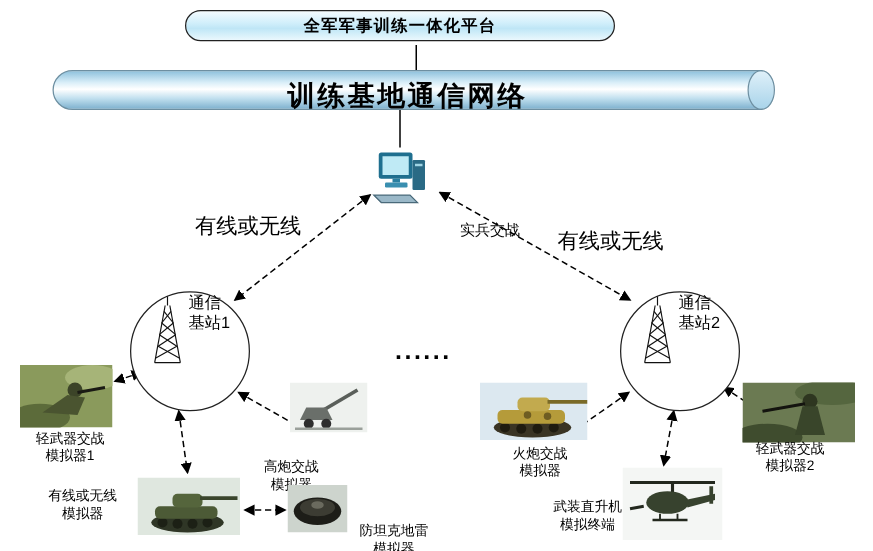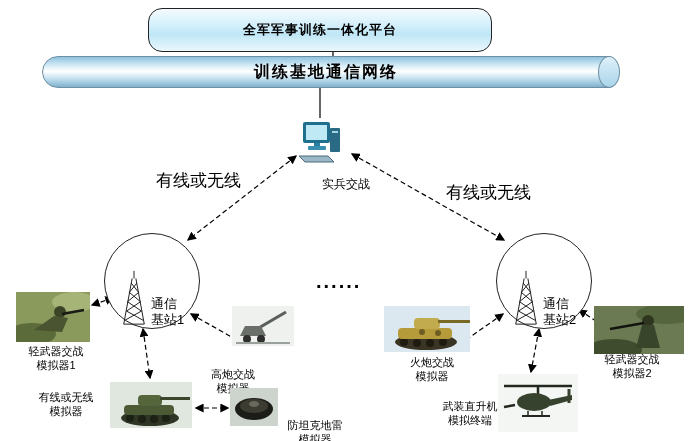--- a/index.html
+++ b/index.html
@@ -1,50 +1,50 @@
 <!DOCTYPE html>
 <html><head>
 <meta charset="utf-8">
 <style>
   * { margin:0; padding:0; box-sizing:border-box; }
   body { background:#ffffff; font-family:"Liberation Sans","DejaVu Sans",sans-serif; color:#000; }
   .canvas { position:relative; width:698px; height:441px; background:#fff; overflow:hidden; }
   .abs { position:absolute; }
 
   .platform-box {
-    left:148px; top:8px; width:344px; height:44px;
+    left:148px; top:8px; width:344px; height:25px;
     border:1px solid #222; border-radius:14px;
     background:linear-gradient(180deg,#f4fbfe 0%,#d2effb 40%,#bfe6f6 60%,#eaf8fd 100%);
     display:flex; align-items:center; justify-content:center;
     font-size:13px; font-weight:bold; letter-spacing:1px;
   }
 
   .pipe {
     left:42px; top:56px; width:568px; height:32px;
     border:1px solid #6d8fa1;
     border-radius:16px 0 0 16px;
     background:linear-gradient(180deg,#8fc2dd 0%,#d9eef8 30%,#ffffff 48%,#c2e0ef 72%,#7fb2cf 100%);
   }
   .pipe-end {
     position:absolute; right:-11px; top:-1px; width:22px; height:32px;
     border:1px solid #6d8fa1; border-radius:50%;
     background:linear-gradient(180deg,#dff0f9 0%,#a9d4ea 100%);
   }
   .pipe-label {
     position:absolute; left:0; right:0; top:5px; text-align:center;
-    font-size:16px; font-weight:bold; letter-spacing:2px;
+    font-size:22px; font-weight:bold; letter-spacing:2px;
   }
 
   .station {
     width:96px; height:96px; border:1px solid #222; border-radius:50%;
-    background:#fff; display:flex; align-items:flex-end; justify-content:center; gap:3px;
+    background:#fff; display:flex; align-items:flex-start; justify-content:center; gap:3px;
   }
   .station-label { font-size:13px; line-height:1.25; text-align:left; }
 
-  .sys-label { width:140px; text-align:center; font-size:12px; line-height:1.35; }
+  .sys-label { width:140px; text-align:right; font-size:12px; line-height:1.35; }
   .link-label { font-size:17px; }
   .ellipsis { font-size:20px; font-weight:bold; letter-spacing:2px; }
 
   .sim-label { text-align:center; font-size:11px; line-height:1.3; }
 
   svg.overlay { position:absolute; left:0; top:0; pointer-events:none; }
   .img-box { display:block; }
 </style>
 </head>
 <body>
@@ -218,21 +218,21 @@
       <circle cx="33" cy="37" r="4" fill="#1f1b10"></circle>
       <circle cx="46" cy="37" r="4" fill="#1f1b10"></circle>
       <circle cx="59" cy="36" r="4" fill="#1f1b10"></circle>
       <rect x="14" y="22" width="54" height="11" rx="4" fill="#b59b3a"></rect>
       <rect x="30" y="12" width="26" height="11" rx="4" fill="#c2aa4e"></rect>
       <circle cx="38" cy="26" r="3" fill="#6e5d22"></circle>
       <circle cx="54" cy="27" r="3" fill="#6e5d22"></circle>
       <rect x="54" y="14" width="32" height="3" fill="#7a6a28"></rect>
     </svg>
   </div>
-  <div class="abs sim-label" style="left:394px; top:356px; width:76px;font-family:Liberation Mono, monospace;">
+  <div class="abs sim-label" style="left:394px; top:356px; width:76px;">
     <div>火炮交战</div>
     <div>模拟器</div>
   </div>
 
   <div class="abs" style="left:498px; top:374px;">
     <svg width="80" height="58" viewBox="0 0 80 58" class="img-box">
       <rect width="80" height="58" fill="#f4f6f4"></rect>
       <line x1="6" y1="12" x2="74" y2="12" stroke="#23281e" stroke-width="2.5"></line>
       <line x1="40" y1="12" x2="40" y2="20" stroke="#23281e" stroke-width="2.5"></line>
       <ellipse cx="36" cy="28" rx="17" ry="9" fill="#37422e"></ellipse>

